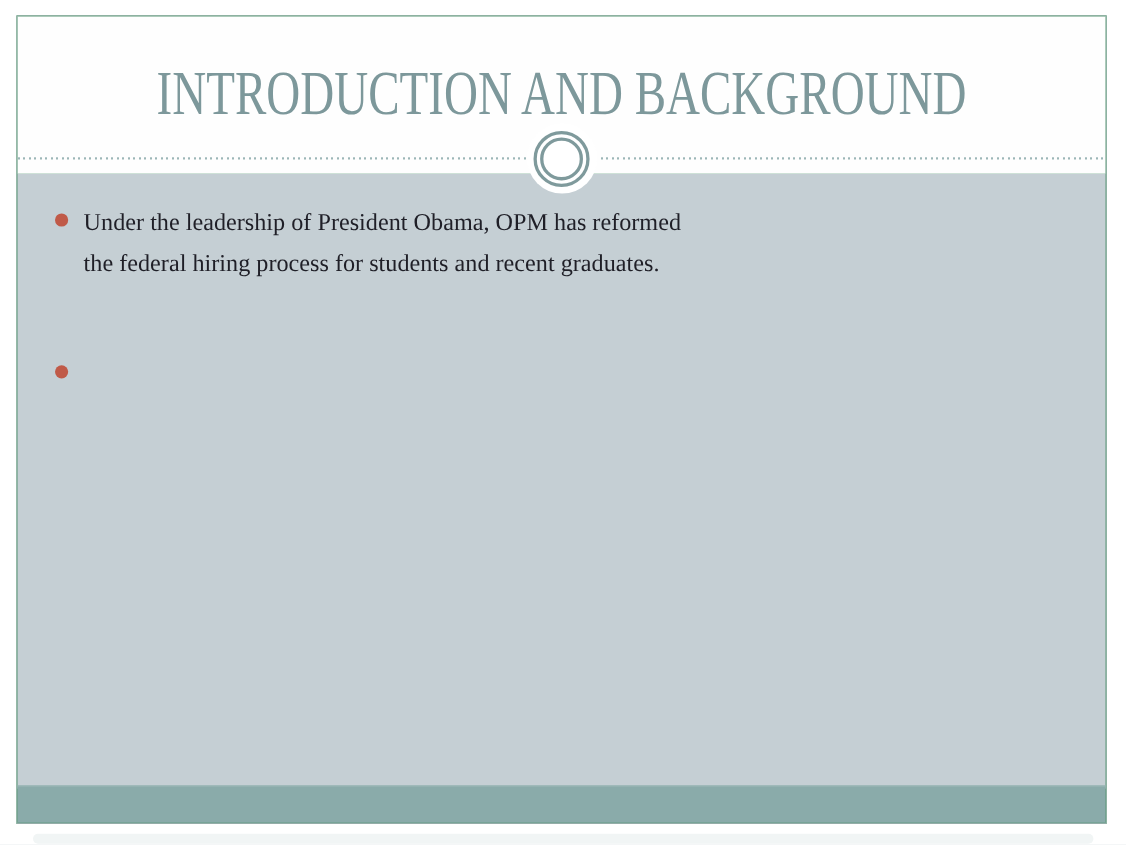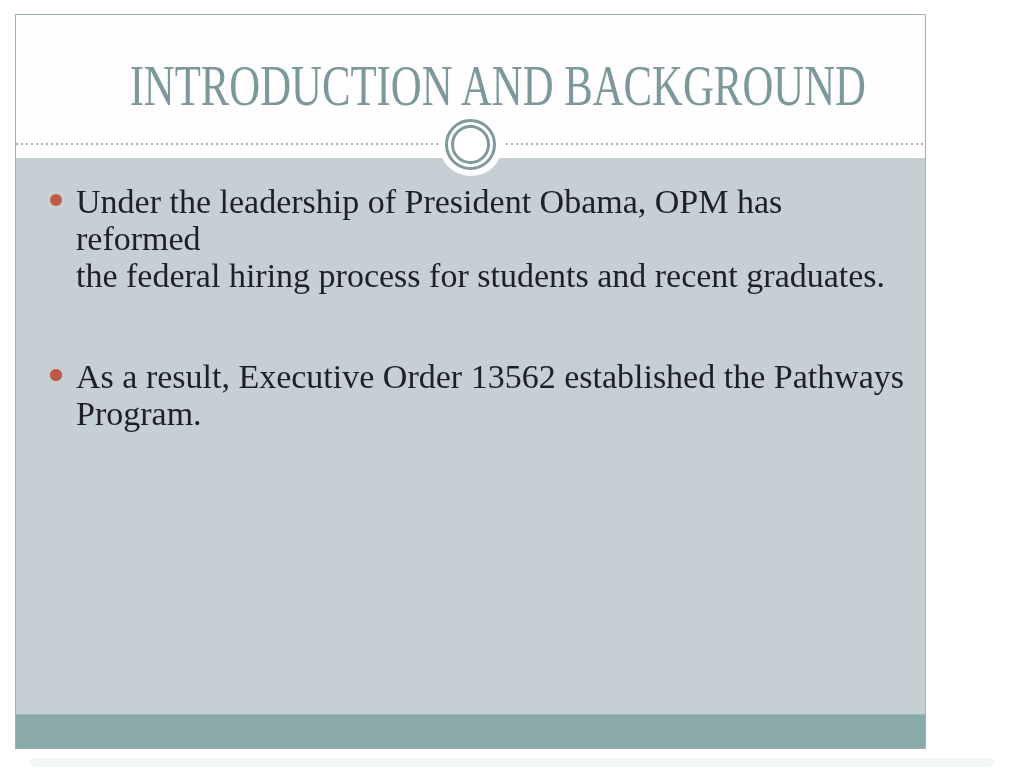--- a/index.html
+++ b/index.html
@@ -16,21 +16,21 @@
   body{
     width:1024px;height:768px;
     background:#ffffff;
     font-family:"Liberation Serif","DejaVu Serif",serif;
     position:relative;
     overflow:hidden;
   }
   .slide{
     position:absolute;
     left:15px;top:14px;
-    width:911px;height:735px;
+    width:991px;height:735px;
     background:#15803d;
     border:1px solid var(--slide-border);
     box-sizing:border-box;
   }
   
   .slide-header{
     position:absolute;
     left:0;top:0;right:0;
     height:143px;
     background:#fefefe;
@@ -91,21 +91,21 @@
   }
   .bullet-list{
     margin:0;
     padding:25px 20px 0 34px;
     list-style:none;
   }
   .bullet-item{
     position:relative;
     padding-left:26px;
     margin-bottom:64px;
-    font-size:34px;
+    font-size:22px;
     line-height:37px;
     color:var(--body-text);
   }
   .bullet-dot{
     position:absolute;
     left:0;top:11px;
     width:12px;height:12px;
     border-radius:50%;
     background:var(--bullet-dot);
   }
@@ -149,25 +149,20 @@
   <div class="slide-body">
     <ul class="bullet-list">
       <li class="bullet-item">
         <span class="bullet-dot"></span>
         <span class="bullet-text">Under the leadership of President Obama, OPM has reformed
 the federal hiring process for students and recent graduates.</span>
       </li>
       <li class="bullet-item">
         <span class="bullet-dot"></span>
       </li>
-      <li class="bullet-item">
-        <span class="bullet-dot"></span>
-        <span class="bullet-text">As a result, Executive Order 13562 established the Pathways
-Program.</span>
-      </li>
     </ul>
   </div>
 
   <footer class="footer-band"></footer>
 
 </div>
 
 <div class="bottom-strip"></div>
 
 </body></html>

